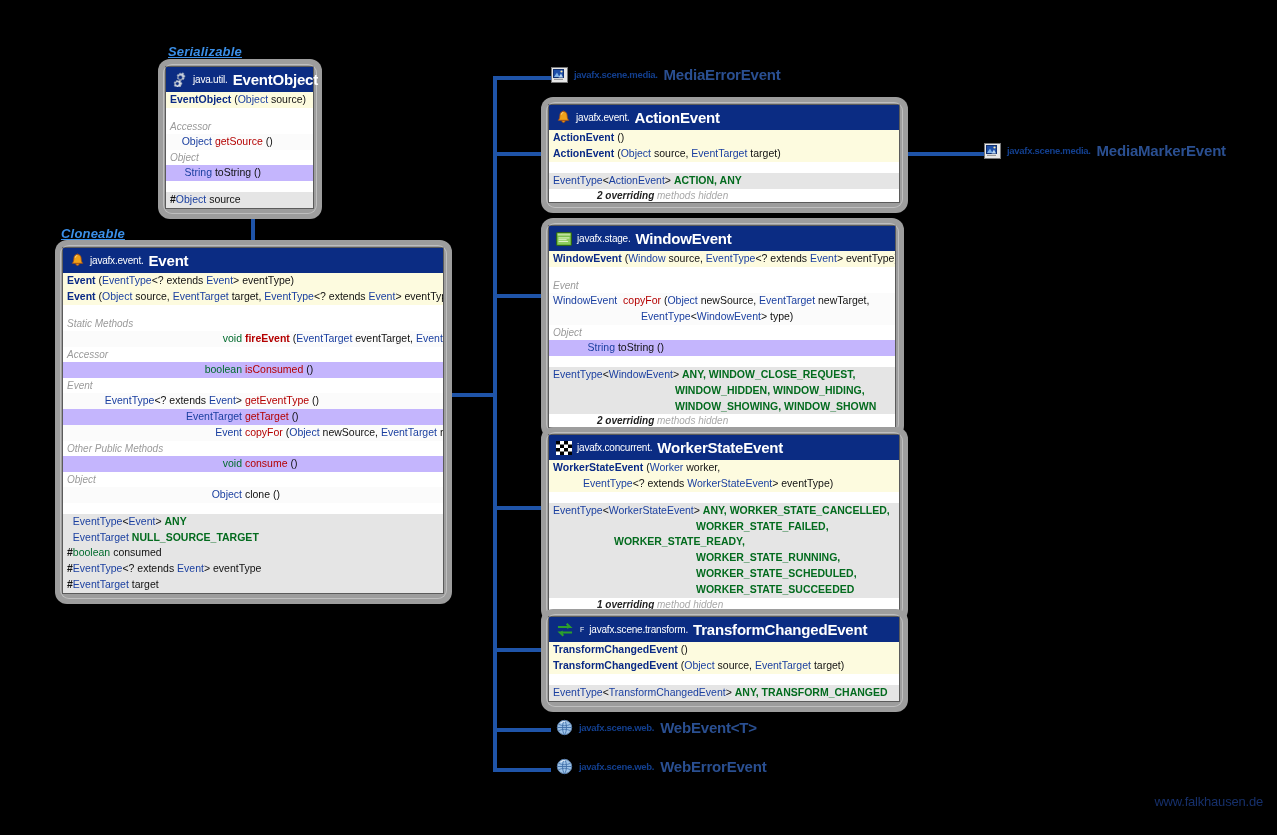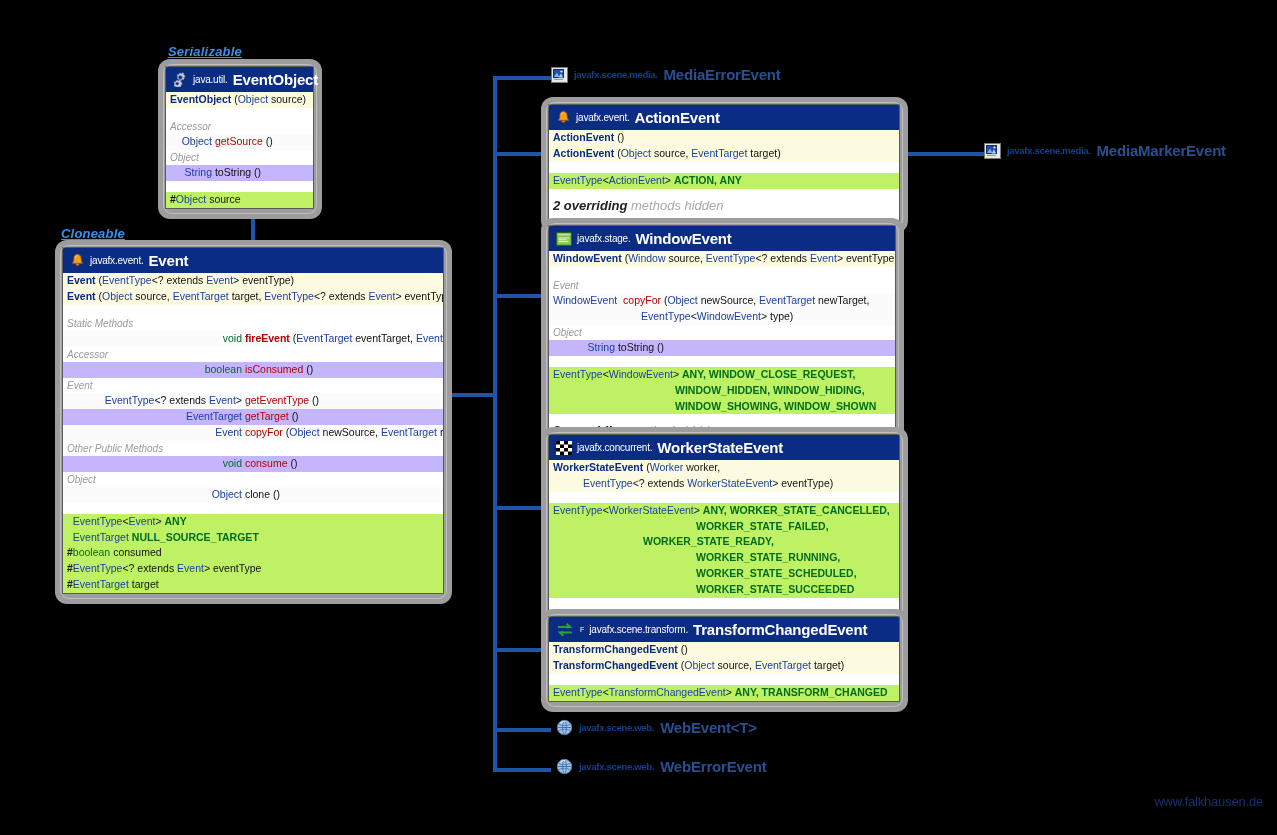--- a/index.html
+++ b/index.html
@@ -44,26 +44,26 @@
     background:#0b2c83;color:#fff;display:flex;align-items:center;gap:5px;
     padding:4px 7px;white-space:nowrap;
   }
   .uml-title .pkg{font-size:10px;font-weight:normal;letter-spacing:-.2px;}
   .uml-title .cls{font-size:15px;font-weight:bold;letter-spacing:-.2px;}
   .uml-title .sup{font-size:7px;vertical-align:super;margin-left:1px;}
 
   .sec{font-size:10.5px;line-height:1.32;}
   .ctor{background:#fdfbdf;}
   .meth{background:#fbfbfb;}
-  .field{background:#bef264;}
+  .field{background:#e5e5e5;}
   .gap{height:11px;background:#fff;}
   .row{padding:1px 4px;white-space:nowrap;overflow:hidden;}
   .row.alt{background:#c4b5fd;}
   .cat{padding:1px 4px;color:#9a9a9a;font-style:italic;font-size:10px;background:#fff;}
-  .hidden-note{padding:9px 4px;font-size:13px;background:#fff;font-style:italic;}
+  .hidden-note{padding:1px 4px;font-size:10px;background:#fff;font-style:italic;margin-left:44px;}
   .hidden-note b{color:#222;font-weight:bold;font-style:italic;}
   .hidden-note span{color:#a8a8a8;}
 
   
   .t-type{color:#1a3fa0;}
   .t-prim{color:#006b2d;}
   .t-name{color:#b40000;}
   .t-bold{font-weight:bold;color:#0a2a86;}
   .t-const{color:#036b1e;font-weight:bold;}
   .t-plain{color:#111;}
@@ -320,21 +320,21 @@
         <span class="cls">WorkerStateEvent</span>
       </div>
       <div class="sec ctor">
         <div class="row"><span class="t-bold">WorkerStateEvent</span> <span class="t-plain">(</span><span class="t-type">Worker</span> <span class="t-plain">worker,</span></div>
         <div class="row" style="padding-left:34px"><span class="t-type">EventType</span><span class="t-plain">&lt;? extends </span><span class="t-type">WorkerStateEvent</span><span class="t-plain">&gt; eventType)</span></div>
       </div>
       <div class="gap"></div>
       <div class="sec field">
         <div class="row"><span class="t-type">EventType</span><span class="t-plain">&lt;</span><span class="t-type">WorkerStateEvent</span><span class="t-plain">&gt;</span> <span class="t-const">ANY, WORKER_STATE_CANCELLED,</span></div>
         <div class="row" style="padding-left:147px"><span class="t-const">WORKER_STATE_FAILED,</span></div>
-        <div class="row" style="padding-left:94px"><span class="t-const">WORKER_STATE_READY,</span></div>
+        <div class="row" style="padding-left:65px"><span class="t-const">WORKER_STATE_READY,</span></div>
         <div class="row" style="padding-left:147px"><span class="t-const">WORKER_STATE_RUNNING,</span></div>
         <div class="row" style="padding-left:147px"><span class="t-const">WORKER_STATE_SCHEDULED,</span></div>
         <div class="row" style="padding-left:147px"><span class="t-const">WORKER_STATE_SUCCEEDED</span></div>
       </div>
       <div class="hidden-note"><b>1 overriding</b><span> method hidden</span></div>
     </div>
   </div>
 
   <div class="uml" style="left:541px;top:609px;width:367px;">
     <div class="uml-inner">

